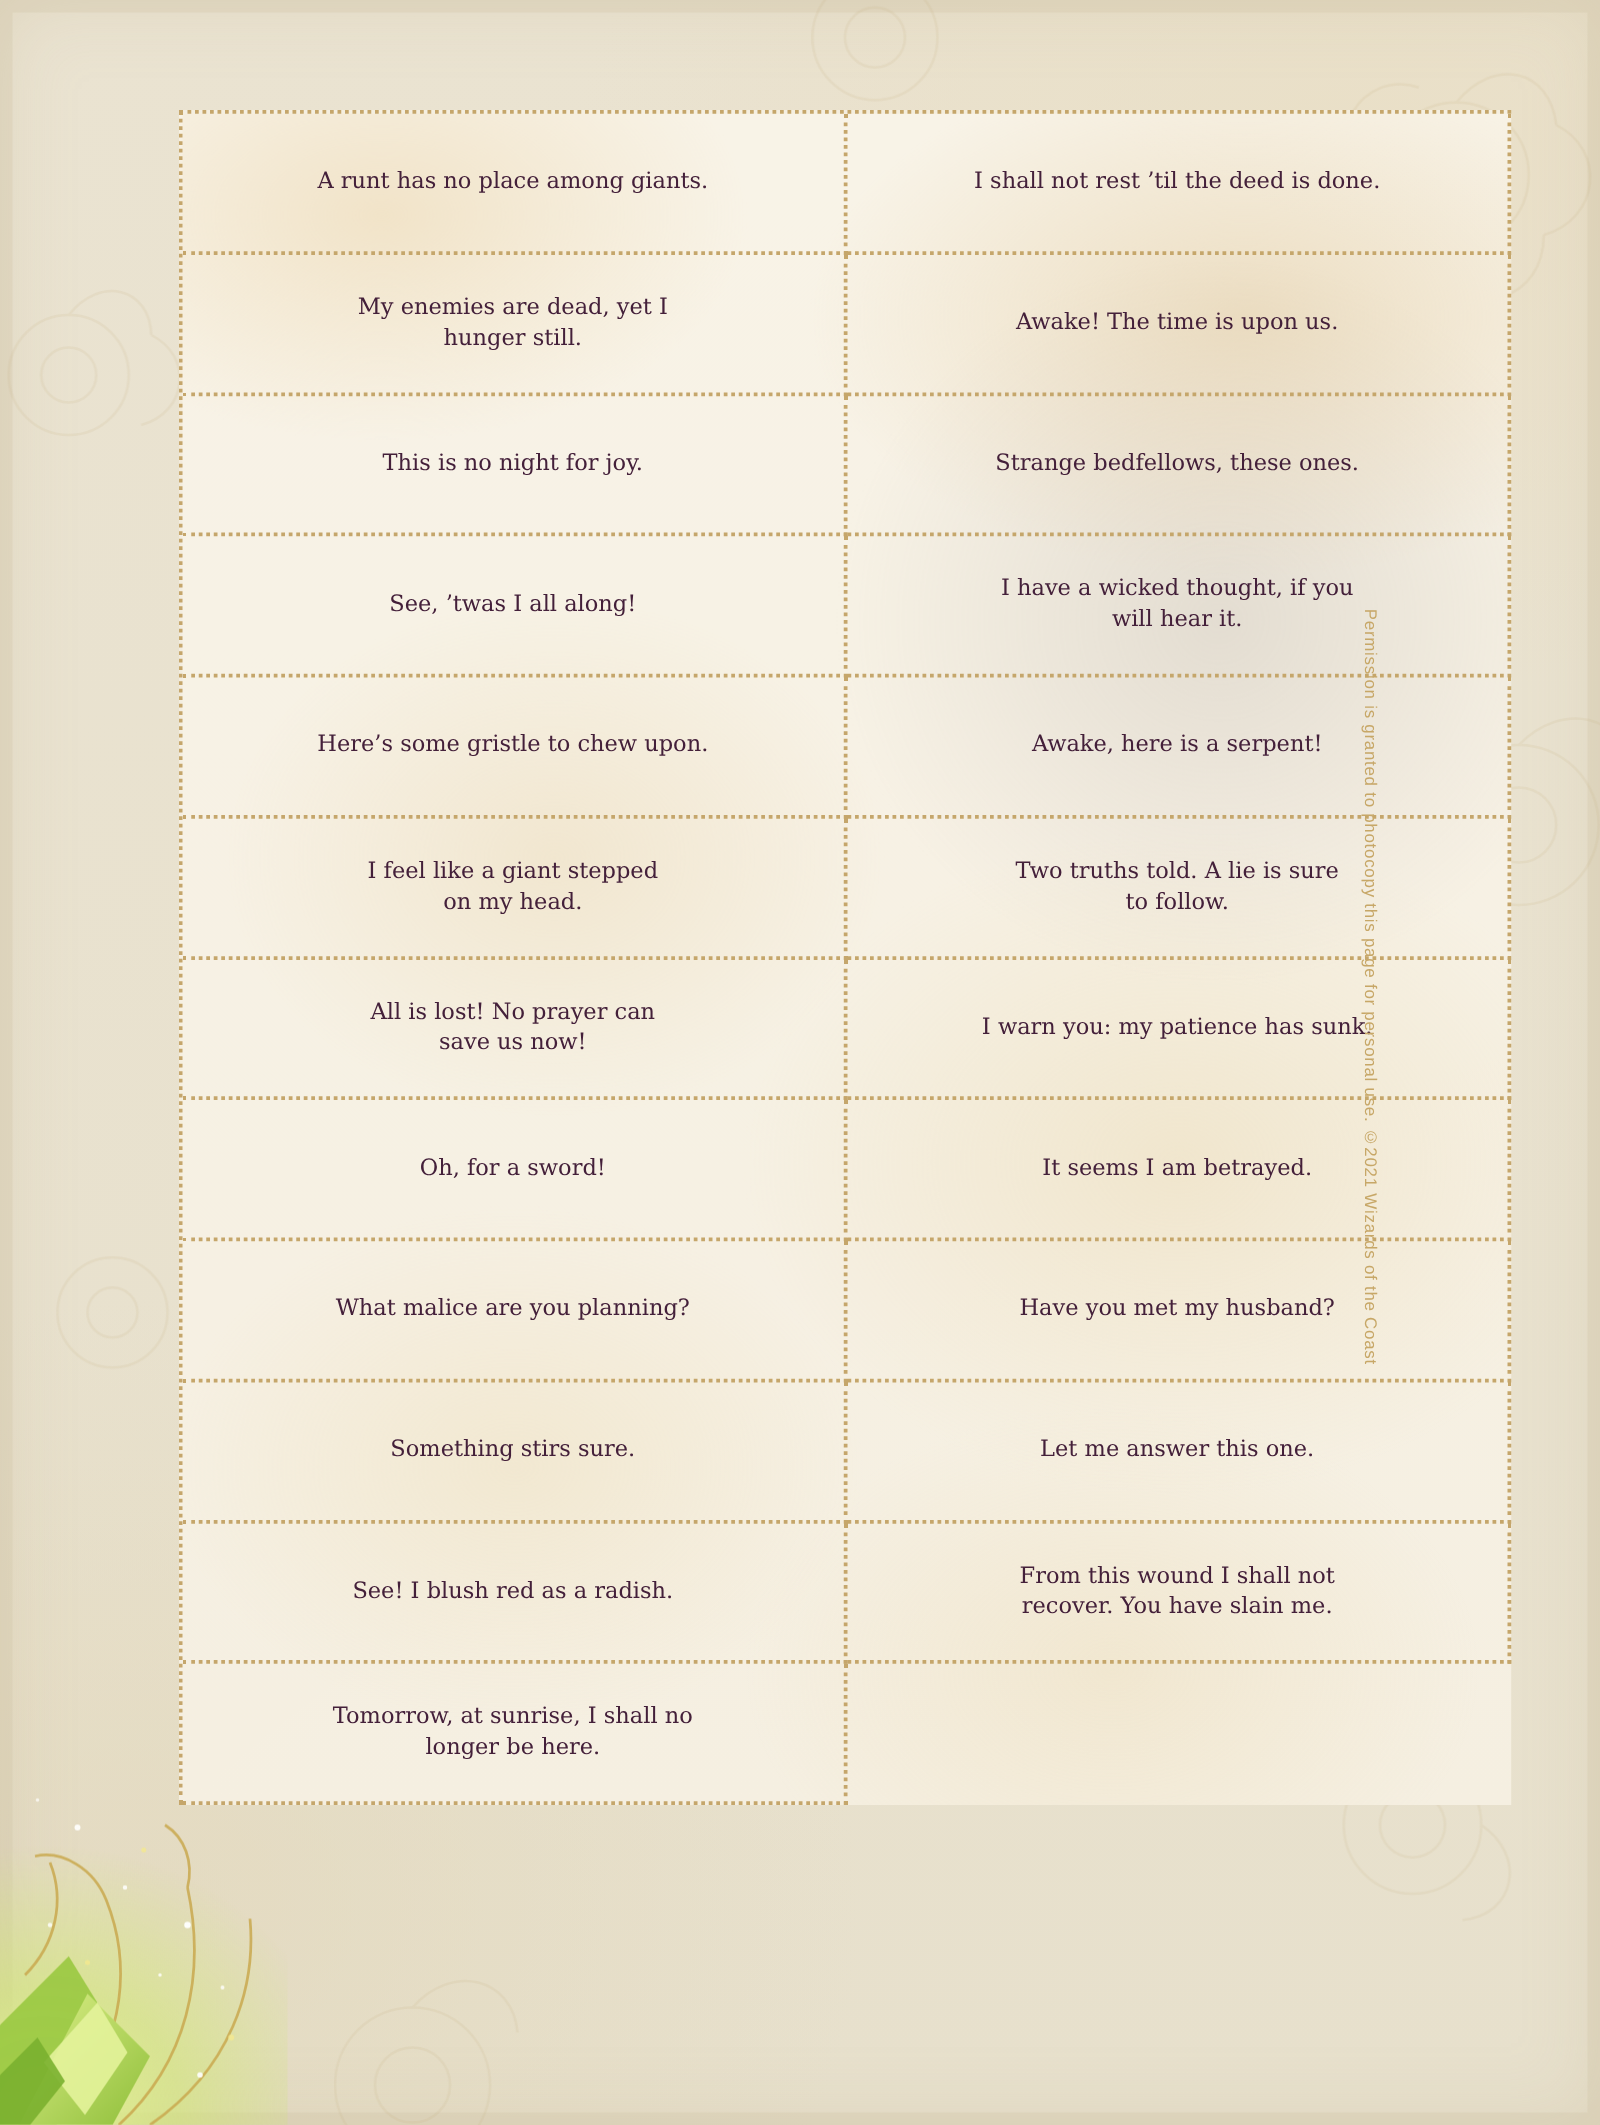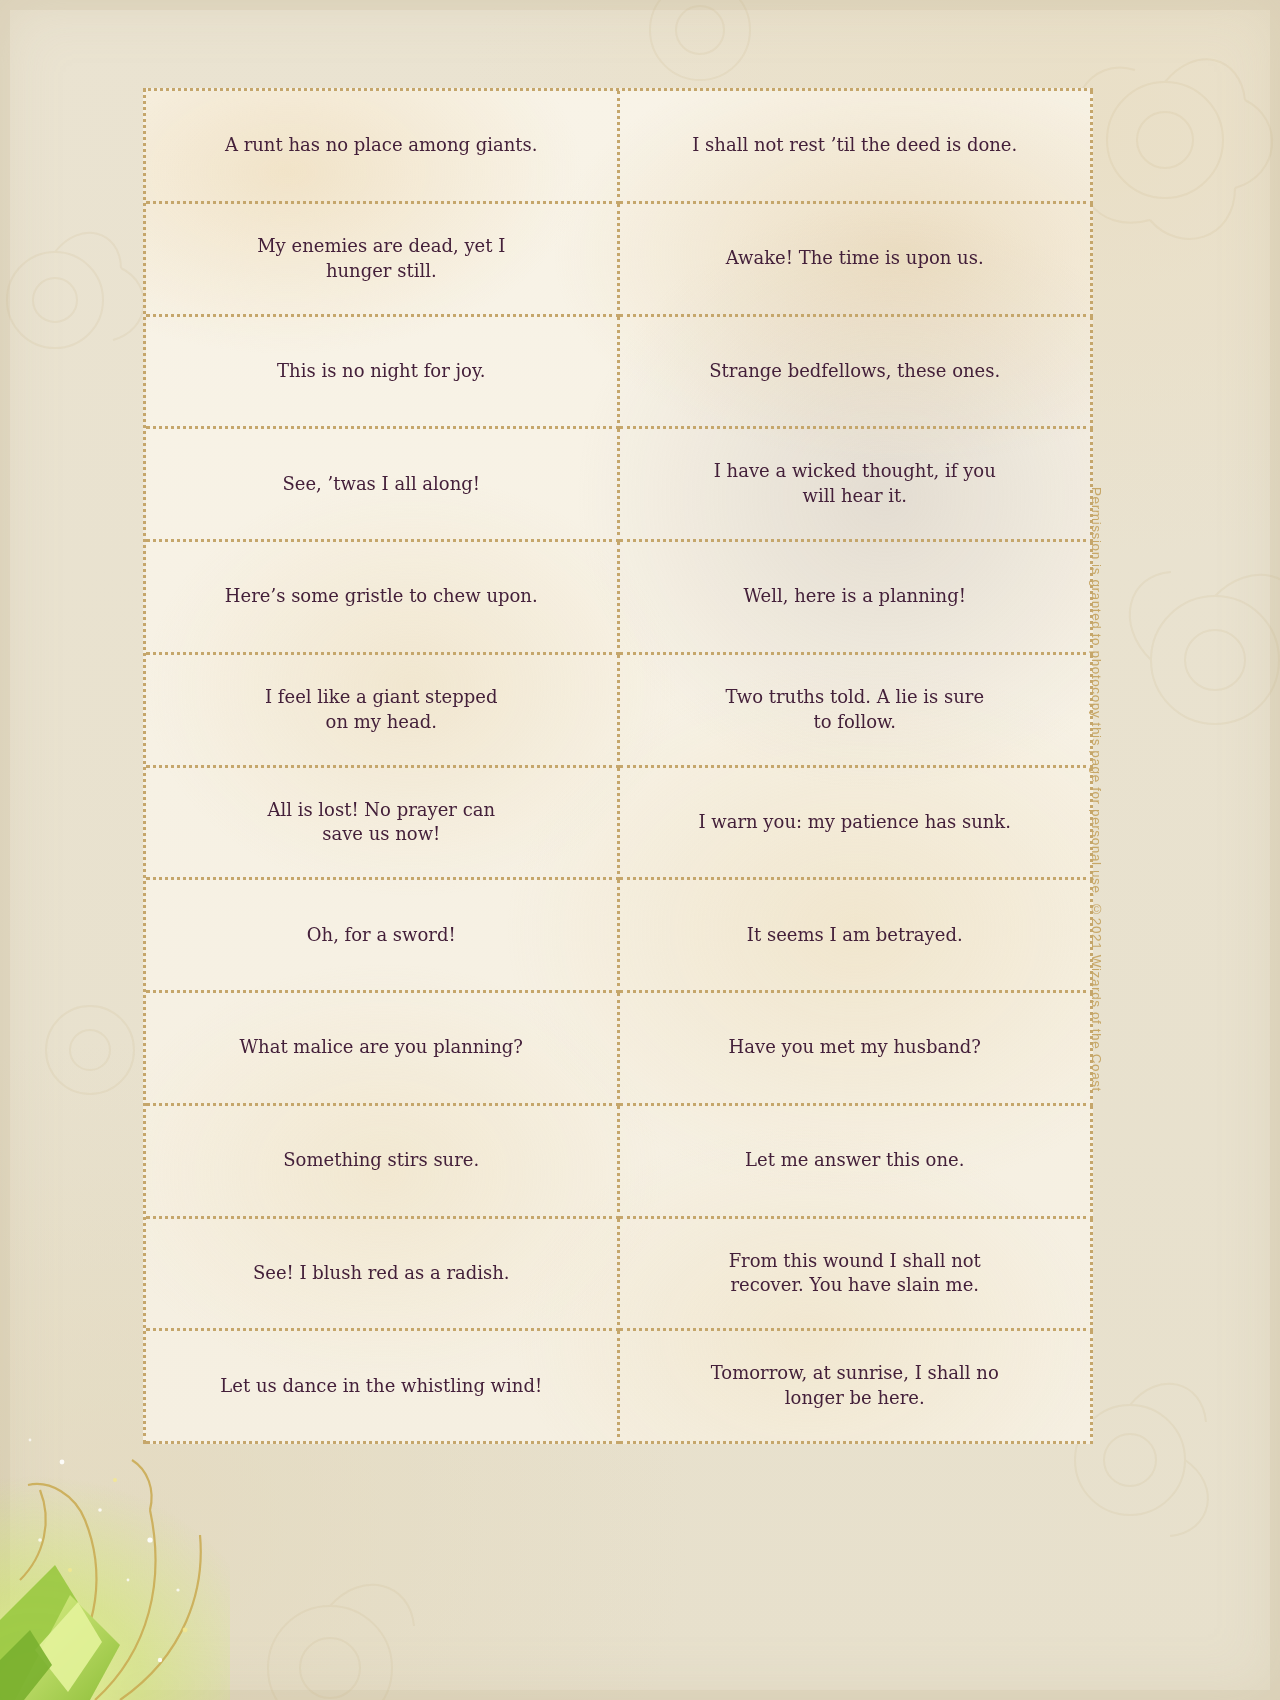--- a/index.html
+++ b/index.html
@@ -15,21 +15,21 @@
       radial-gradient(900px 600px at 85% 8%, rgba(233,222,196,.8), transparent 70%),
       radial-gradient(800px 700px at 10% 90%, rgba(226,216,188,.7), transparent 70%),
       linear-gradient(#eae3d1,#e7e0cc);
     box-shadow:
       inset 0 0 0 10px rgba(210,199,168,.35),
       inset 0 0 60px rgba(190,175,140,.25);
   }
   .bg-florals{position:absolute;inset:0;pointer-events:none;}
   
   .cards-grid{
-    position:absolute;left:143px;top:88px;width:950px;height:1356px;
+    position:absolute;left:143px;top:88px;width:1066px;height:1356px;
     display:grid;grid-template-columns:1fr 1fr;grid-auto-rows:1fr;
     border-top:3px dotted #c5a66b;
     border-left:3px dotted #c5a66b;
     box-sizing:border-box;
     background:
       radial-gradient(420px 260px at 15% 6%, rgba(231,204,155,.40), transparent 70%),
       radial-gradient(500px 300px at 80% 12%, rgba(222,196,150,.45), transparent 70%),
       radial-gradient(440px 420px at 78% 30%, rgba(176,166,158,.28), transparent 70%),
       radial-gradient(380px 300px at 28% 44%, rgba(228,206,160,.30), transparent 70%),
       radial-gradient(500px 380px at 75% 62%, rgba(230,210,165,.35), transparent 70%),
@@ -130,21 +130,21 @@
     <div class="quote">See, ’twas I all along!</div>
   </div>
       <div class="cell">
     <div class="quote">I have a wicked thought, if you
 will hear it.</div>
   </div>
       <div class="cell">
     <div class="quote">Here’s some gristle to chew upon.</div>
   </div>
       <div class="cell">
-    <div class="quote">Well, here is a planning!</div>
+    <div class="quote">Awake, here is a serpent!</div>
   </div>
       <div class="cell">
     <div class="quote">I feel like a giant stepped
 on my head.</div>
   </div>
       <div class="cell">
     <div class="quote">Two truths told. A lie is sure
 to follow.</div>
   </div>
       <div class="cell">
@@ -171,23 +171,20 @@
   </div>
       <div class="cell">
     <div class="quote">Let me answer this one.</div>
   </div>
       <div class="cell">
     <div class="quote">See! I blush red as a radish.</div>
   </div>
       <div class="cell">
     <div class="quote">From this wound I shall not
 recover. You have slain me.</div>
-  </div>
-      <div class="cell">
-    <div class="quote">Let us dance in the whistling wind!</div>
   </div>
       <div class="cell">
     <div class="quote">Tomorrow, at sunrise, I shall no
 longer be here.</div>
   </div>
     </div>
 
   <div class="permission-note">Permission is granted to photocopy this page for personal use. ©2021 Wizards of the Coast</div>
 
   <svg class="corner-art" width="230" height="370" viewBox="0 0 230 370">

